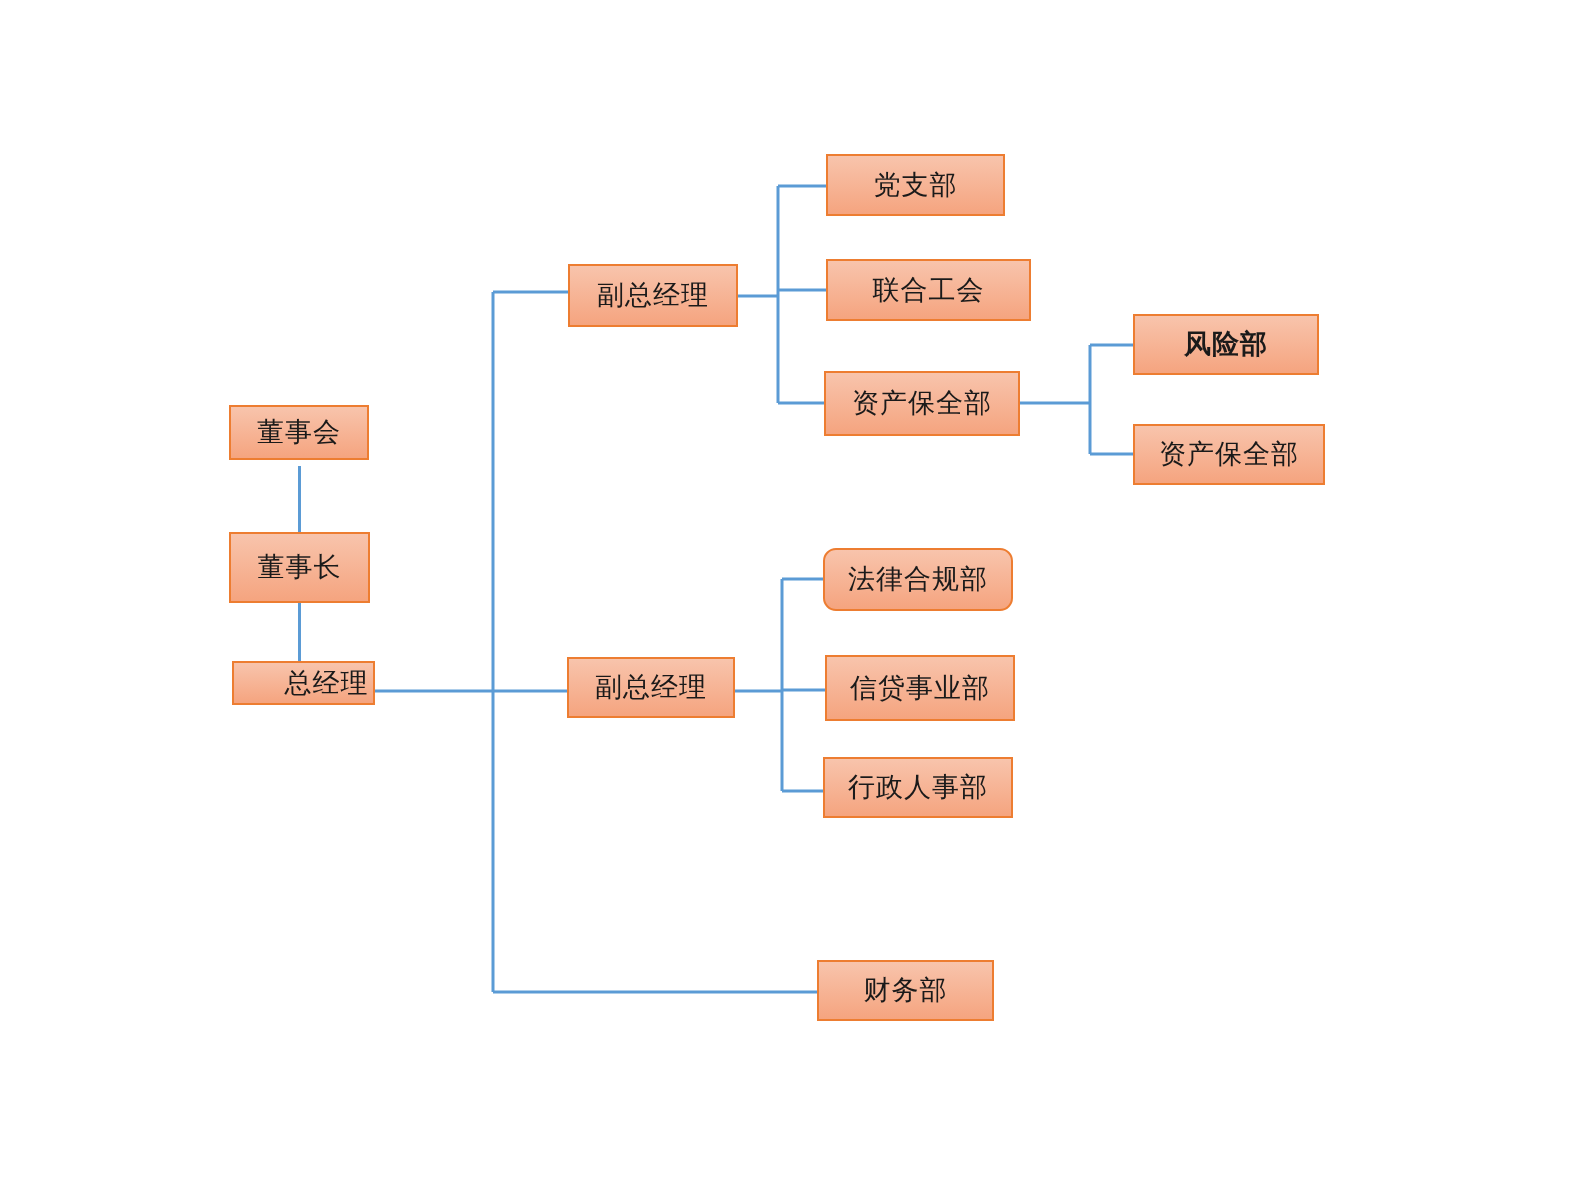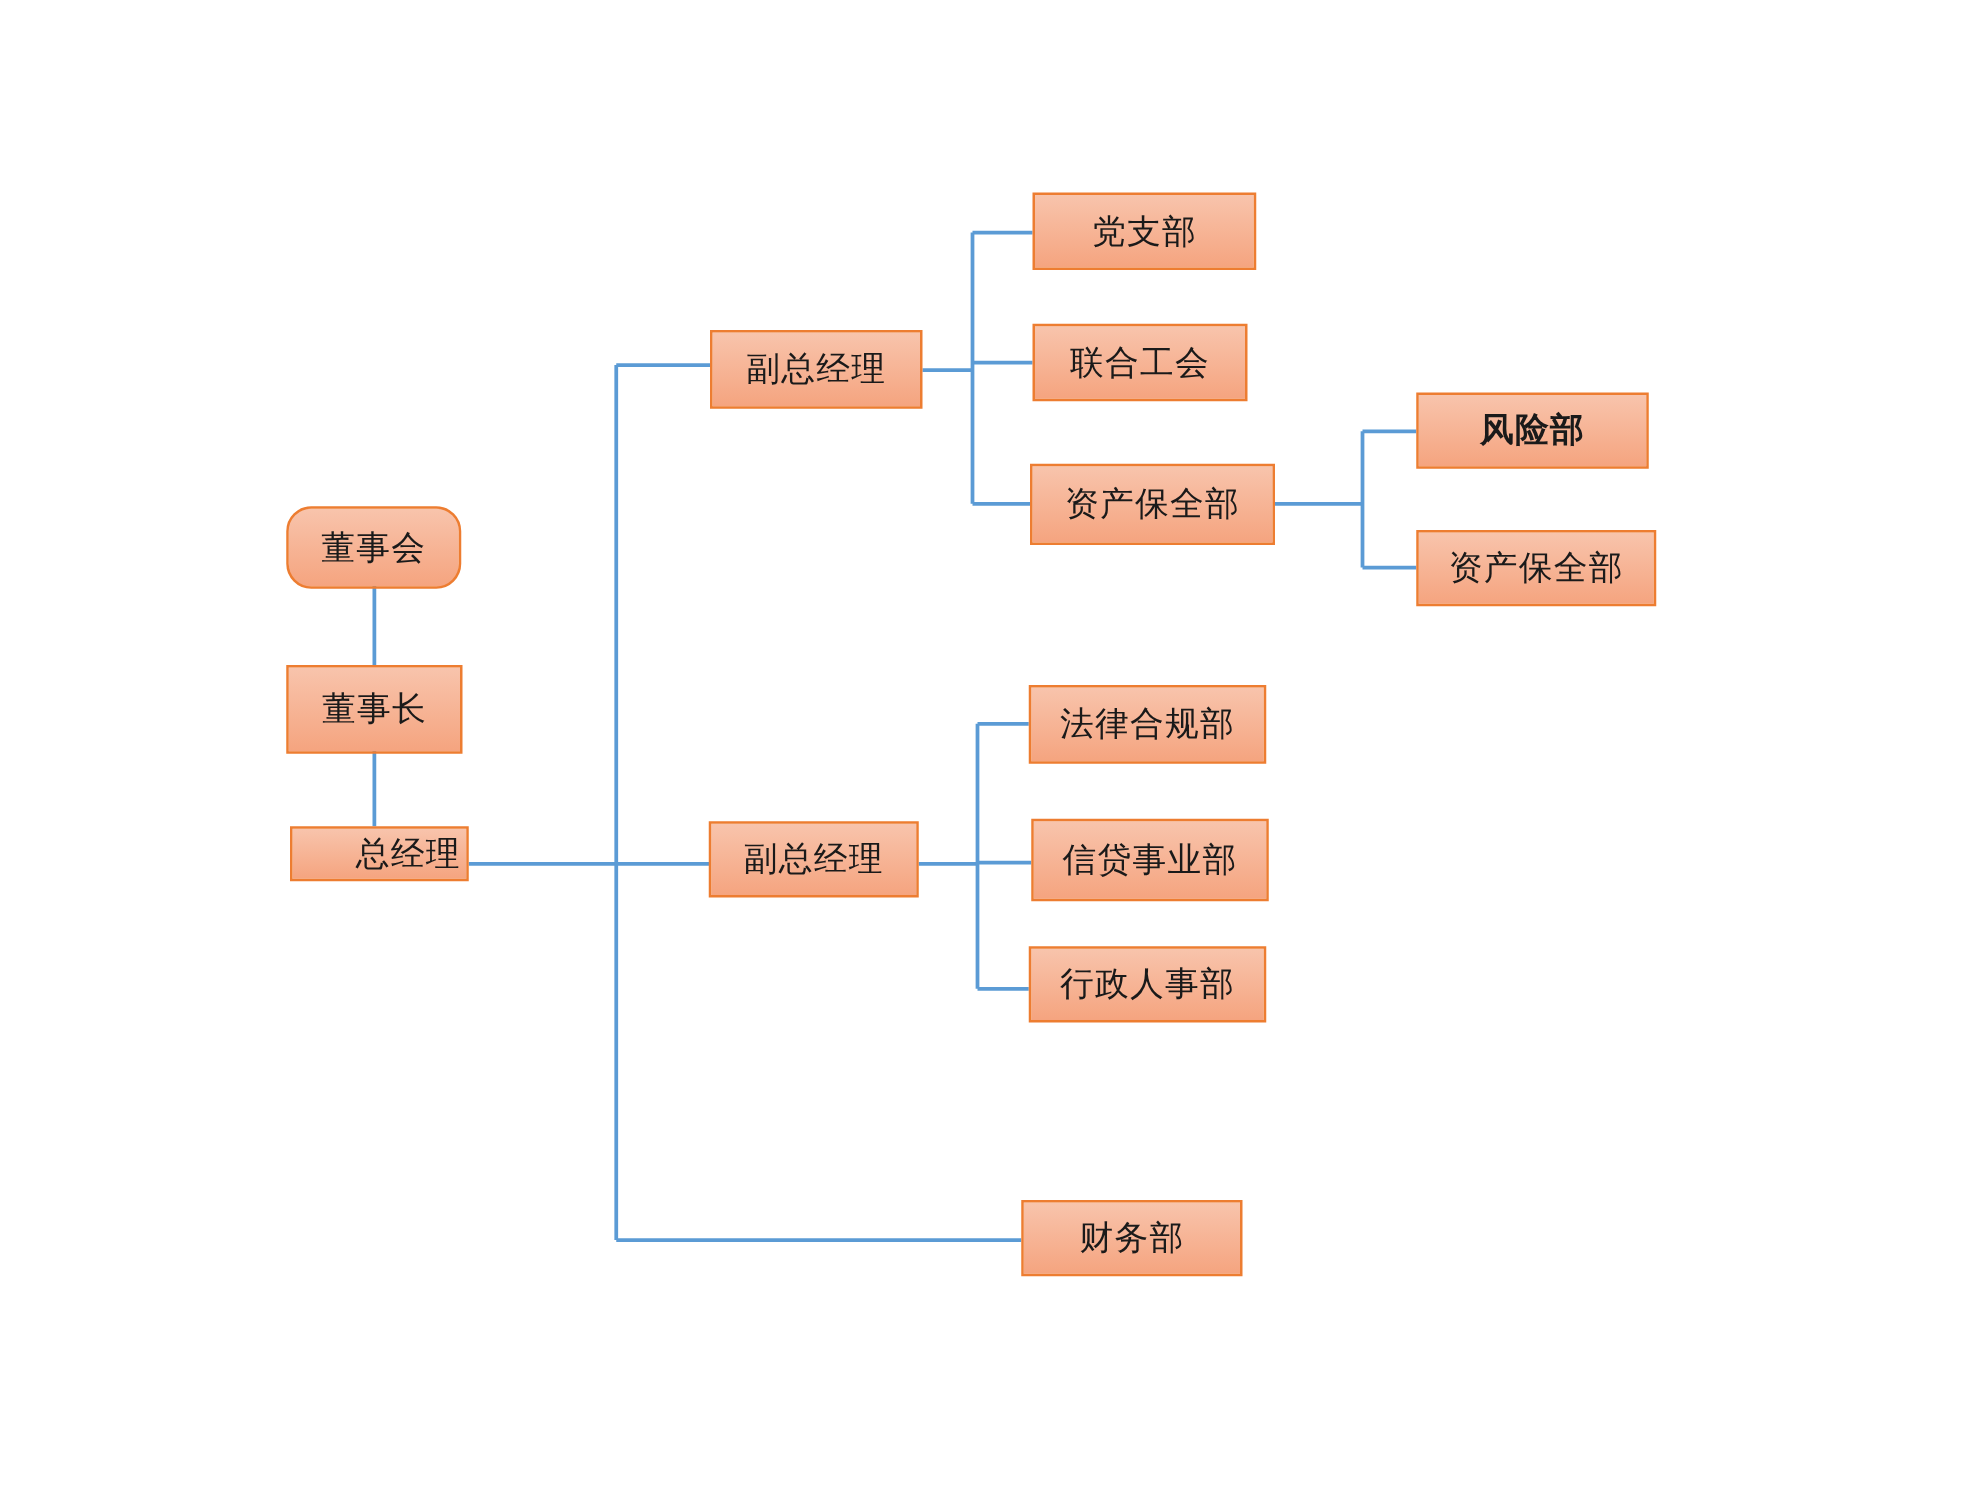--- a/index.html
+++ b/index.html
@@ -70,51 +70,51 @@
         <path d="M 1090 454 L 1133 454"></path>
         <path d="M 735 691 L 782 691"></path>
         <path d="M 782 579 L 782 791"></path>
         <path d="M 782 579 L 823 579"></path>
         <path d="M 782 690 L 825 690"></path>
         <path d="M 782 791 L 823 791"></path>
       </g>
   </svg>
 
   <div id="nodes-layer">
-      <div class="node" style="left: 229px; top: 405px; width: 140px; height: 66px; border-color: rgb(237, 125, 49); background: linear-gradient(rgb(248, 196, 172) 0%, rgb(245, 164, 127) 100%); color: rgb(26, 26, 26); border-radius: 20px;">
+      <div class="node" style="left: 229px; top: 405px; width: 140px; height: 55px; border-color: rgb(237, 125, 49); background: linear-gradient(rgb(248, 196, 172) 0%, rgb(245, 164, 127) 100%); color: rgb(26, 26, 26);">
         <span class="node-label">董事会</span>
       </div>
       <div class="node" style="left: 229px; top: 532px; width: 141px; height: 71px; border-color: rgb(237, 125, 49); background: linear-gradient(rgb(248, 196, 172) 0%, rgb(245, 164, 127) 100%); color: rgb(26, 26, 26);">
         <span class="node-label">董事长</span>
       </div>
       <div class="node" style="left: 232px; top: 661px; width: 143px; height: 44px; border-color: rgb(237, 125, 49); background: linear-gradient(rgb(248, 196, 172) 0%, rgb(245, 164, 127) 100%); color: rgb(26, 26, 26); padding-left: 46px;">
         <span class="node-label">总经理</span>
       </div>
       <div class="node" style="left: 568px; top: 264px; width: 170px; height: 63px; border-color: rgb(237, 125, 49); background: linear-gradient(rgb(248, 196, 172) 0%, rgb(245, 164, 127) 100%); color: rgb(26, 26, 26);">
         <span class="node-label">副总经理</span>
       </div>
       <div class="node" style="left: 826px; top: 154px; width: 179px; height: 62px; border-color: rgb(237, 125, 49); background: linear-gradient(rgb(248, 196, 172) 0%, rgb(245, 164, 127) 100%); color: rgb(26, 26, 26);">
         <span class="node-label">党支部</span>
       </div>
-      <div class="node" style="left: 826px; top: 259px; width: 172px; height: 62px; border-color: rgb(237, 125, 49); background: linear-gradient(rgb(248, 196, 172) 0%, rgb(245, 164, 127) 100%); color: rgb(26, 26, 26);">
+      <div class="node" style="left: 826px; top: 259px; width: 205px; height: 62px; border-color: rgb(237, 125, 49); background: linear-gradient(rgb(248, 196, 172) 0%, rgb(245, 164, 127) 100%); color: rgb(26, 26, 26);">
         <span class="node-label">联合工会</span>
       </div>
       <div class="node" style="left: 824px; top: 371px; width: 196px; height: 65px; border-color: rgb(237, 125, 49); background: linear-gradient(rgb(248, 196, 172) 0%, rgb(245, 164, 127) 100%); color: rgb(26, 26, 26);">
         <span class="node-label">资产保全部</span>
       </div>
       <div class="node" style="left: 1133px; top: 314px; width: 186px; height: 61px; border-color: rgb(237, 125, 49); background: linear-gradient(rgb(248, 196, 172) 0%, rgb(245, 164, 127) 100%); color: rgb(26, 26, 26); font-weight: bold;">
         <span class="node-label">风险部</span>
       </div>
       <div class="node" style="left: 1133px; top: 424px; width: 192px; height: 61px; border-color: rgb(237, 125, 49); background: linear-gradient(rgb(248, 196, 172) 0%, rgb(245, 164, 127) 100%); color: rgb(26, 26, 26);">
         <span class="node-label">资产保全部</span>
       </div>
       <div class="node" style="left: 567px; top: 657px; width: 168px; height: 61px; border-color: rgb(237, 125, 49); background: linear-gradient(rgb(248, 196, 172) 0%, rgb(245, 164, 127) 100%); color: rgb(26, 26, 26);">
         <span class="node-label">副总经理</span>
       </div>
-      <div class="node" style="left: 823px; top: 548px; width: 190px; height: 63px; border-color: rgb(237, 125, 49); background: linear-gradient(rgb(248, 196, 172) 0%, rgb(245, 164, 127) 100%); color: rgb(26, 26, 26);">
+      <div class="node" style="left: 823px; top: 548px; width: 190px; height: 63px; border-color: rgb(237, 125, 49); background: linear-gradient(rgb(248, 196, 172) 0%, rgb(245, 164, 127) 100%); color: rgb(26, 26, 26); border-radius: 13px;">
         <span class="node-label">法律合规部</span>
       </div>
       <div class="node" style="left: 825px; top: 655px; width: 190px; height: 66px; border-color: rgb(237, 125, 49); background: linear-gradient(rgb(248, 196, 172) 0%, rgb(245, 164, 127) 100%); color: rgb(26, 26, 26);">
         <span class="node-label">信贷事业部</span>
       </div>
       <div class="node" style="left: 823px; top: 757px; width: 190px; height: 61px; border-color: rgb(237, 125, 49); background: linear-gradient(rgb(248, 196, 172) 0%, rgb(245, 164, 127) 100%); color: rgb(26, 26, 26);">
         <span class="node-label">行政人事部</span>
       </div>
       <div class="node" style="left: 817px; top: 960px; width: 177px; height: 61px; border-color: rgb(237, 125, 49); background: linear-gradient(rgb(248, 196, 172) 0%, rgb(245, 164, 127) 100%); color: rgb(26, 26, 26);">
         <span class="node-label">财务部</span>

